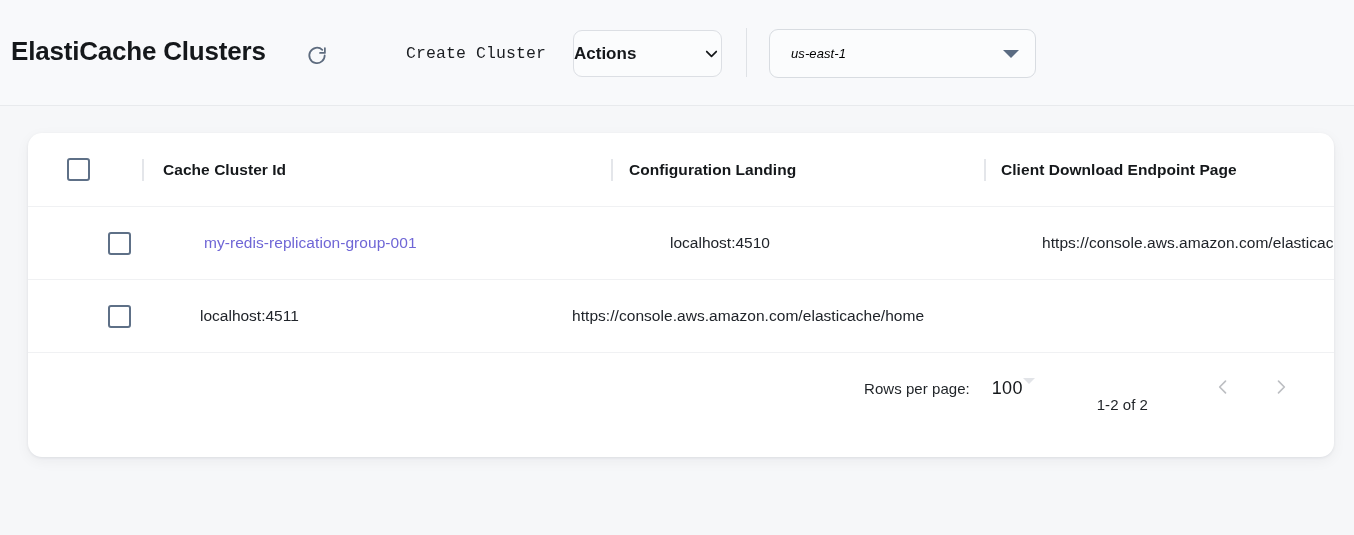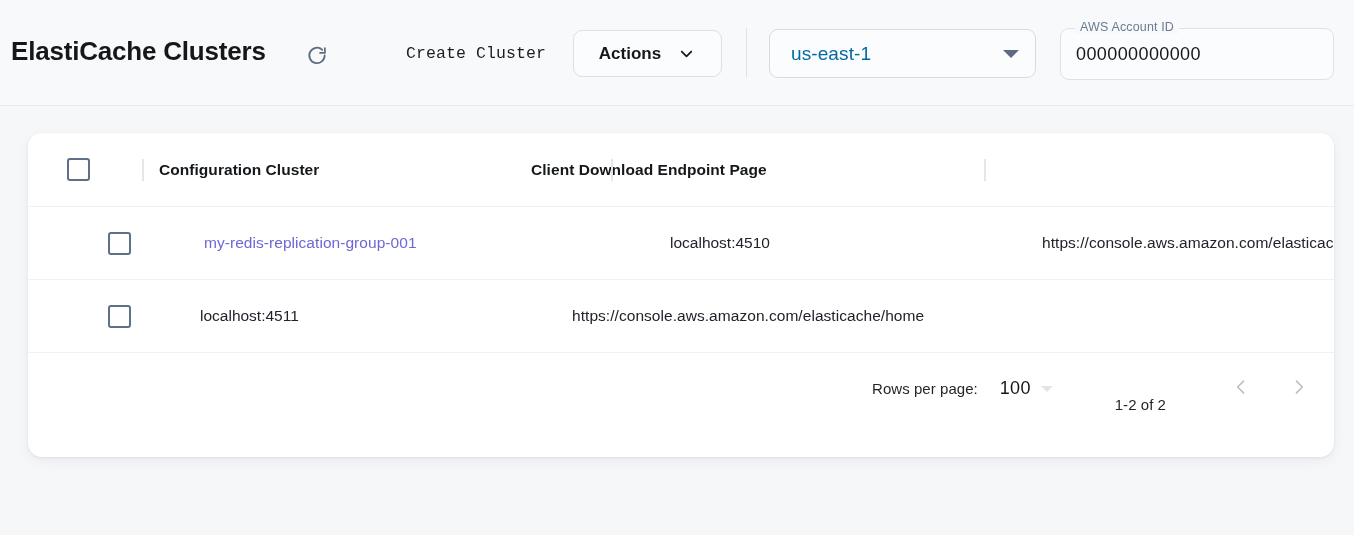--- a/index.html
+++ b/index.html
@@ -77,21 +77,21 @@
     position: absolute;
     left: 573px;
     top: 30px;
     width: 149px;
     height: 47px;
     border: 1px solid #dcdfe4;
     border-radius: 9px;
     background: #fbfcfd;
     display: flex;
     align-items: center;
-    justify-content: center;
+    justify-content: space-between;
     gap: 16px;
     font-family: "Liberation Sans", sans-serif;
     font-size: 17px;
     font-weight: 600;
     color: #15181b;
     cursor: pointer;
     padding: 0;
   }
   .actions-btn .chev {
     display: inline-flex;
@@ -116,23 +116,24 @@
     border: 1px solid #d8dce1;
     border-radius: 9px;
     background: #fbfcfd;
     cursor: pointer;
   }
   .region-select .region-value {
     position: absolute;
     left: 21px;
     top: 0;
     line-height: 47px;
-    font-size: 19px;
-    color: #0369a1;
+    font-size: 13px;
+    color: #000000;
     letter-spacing: 0.1px;
+    font-style: italic;
   }
   .region-select .tri {
     position: absolute;
     right: 16px;
     top: 20px;
     width: 0; height: 0;
     border-left: 8px solid transparent;
     border-right: 8px solid transparent;
     border-top: 8px solid #5a6b82;
   }
@@ -255,33 +256,32 @@
   }
 
   
   .pagination {
     position: relative;
     height: 72px;
     border-top: 1px solid #f0f1f3;
     display: flex;
     align-items: center;
     justify-content: flex-end;
-    padding-right: 14px;
+    padding-right: 32px;
     gap: 0;
   }
   .rpp-label {
     font-size: 15px;
     color: #1f2327;
     margin-right: 22px;
     letter-spacing: 0.05px;
   }
   .rpp-select {
     display: flex;
-    align-items: center;
-    gap: 10px;
+    align-items: flex-start;
     cursor: pointer;
     margin-right: 62px;
   }
   .rpp-value {
     font-size: 18px;
     color: #14171a;
     letter-spacing: 0.3px;
   }
   .rpp-tri {
     width: 0; height: 0;
@@ -337,37 +337,34 @@
     </span>
   </button>
 
   <div class="header-divider"></div>
 
   <div class="region-select">
     <span class="region-value">us-east-1</span>
     <span class="tri"></span>
   </div>
 
-  <div class="account-field">
-    <span class="legend">AWS Account ID</span>
-    <span class="value">000000000000</span>
-  </div>
 </div>
 
 <div class="card">
   <div class="table">
 
     <div class="trow head">
       <div class="cb-cell">
         <div class="checkbox"></div>
       </div>
       <span class="col-sep sep-1"></span>
       <span class="col-sep sep-2"></span>
       <span class="col-sep sep-3"></span>
-      <div class="cell c-ep">Configuration Cluster</div>
+      <div class="cell c-id">Cache Cluster Id</div>
+      <div class="cell c-ep">Configuration Landing</div>
       <div class="cell c-url">Client Download Endpoint Page</div>
     </div>
 
     <div class="rows-wrap">
 
       <div class="trow body">
         <div class="cb-cell">
           <div class="checkbox"></div>
         </div>
         <div class="cell c-id">

